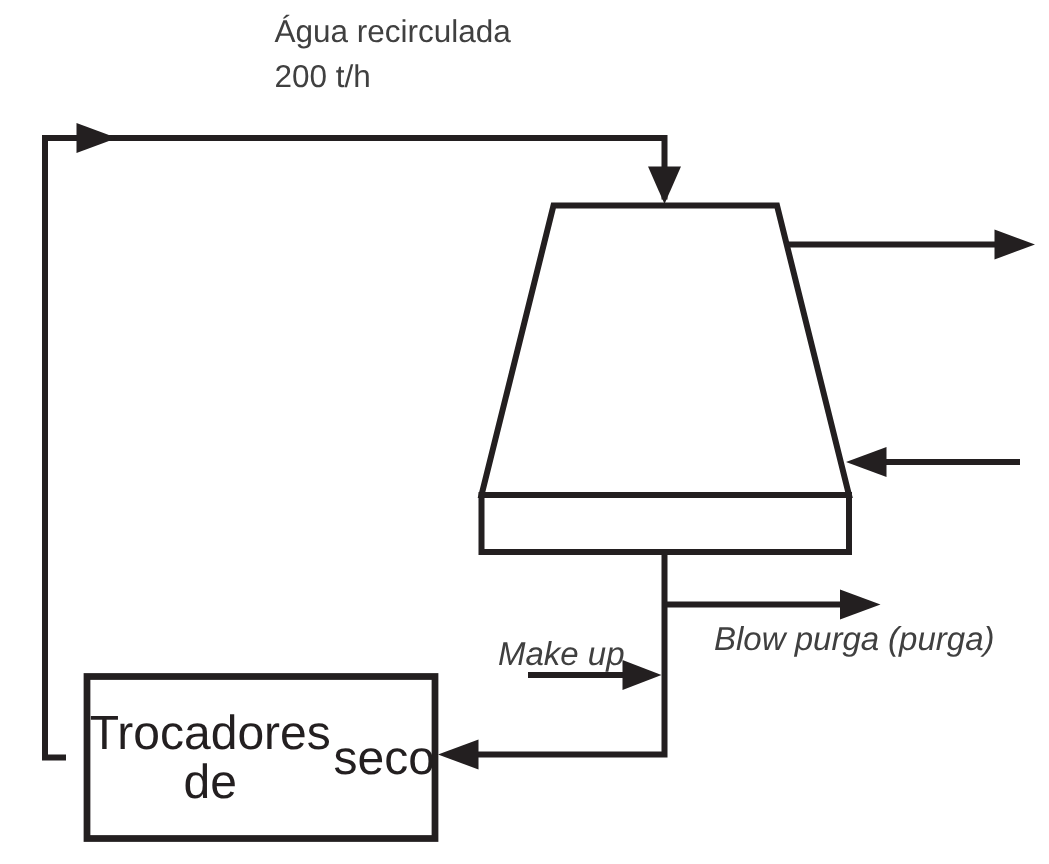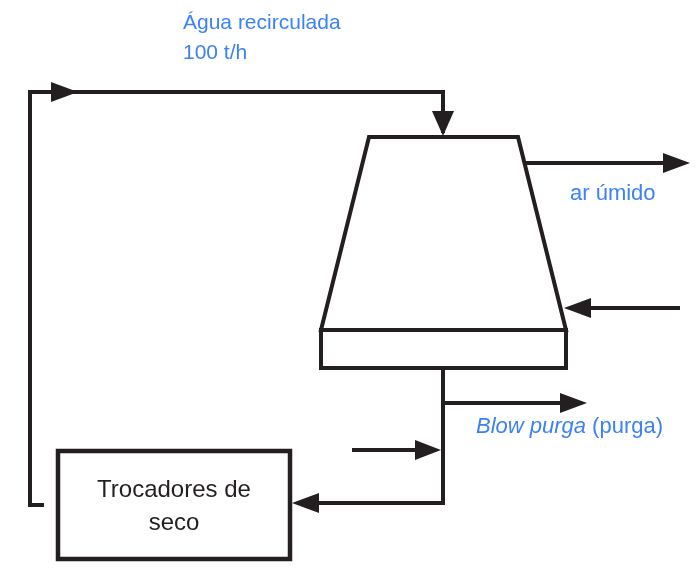--- a/index.html
+++ b/index.html
@@ -1,26 +1,26 @@
 <!DOCTYPE html>
 <html><head>
 <meta charset="utf-8">
 <style>
   html,body{margin:0;padding:0;background:#ffffff;}
   body{width:699px;height:576px;position:relative;overflow:hidden;
        font-family:"Liberation Sans", sans-serif;color:#231f20;}
   .stage{position:absolute;left:0;top:0;width:699px;height:576px;}
   svg{position:absolute;left:0;top:0;}
-  .lbl{position:absolute;white-space:nowrap;font-size:22px;line-height:1.32;color:#3b82f6;}
+  .lbl{position:absolute;white-space:nowrap;font-size:22px;line-height:1.32;color:#404040;}
   .lbl.big{font-size:21px;line-height:30px;}
   .italic{font-style:italic;}
-  .suffix{margin-left:6px;}
+  .suffix{margin-left:6px;font-style:italic;}
   .hx-label{position:absolute;left:58px;top:451px;width:232px;height:108px;
-            display:flex;flex-direction:column;align-items:center;justify-content:center;
-            font-size:24px;line-height:33px;text-align:center;}
+            display:flex;flex-direction:row;align-items:center;justify-content:center;
+            font-size:32px;line-height:33px;text-align:center;}
 </style>
 </head>
 <body>
 
 <div class="stage">
 
   <svg width="699" height="576" viewBox="0 0 699 576">
     <g stroke="#231f20" stroke-width="4" fill="none">
 
       <polyline points="44,505 30,505 30,92 443,92 443,133"></polyline>
@@ -47,29 +47,29 @@
       <polygon points="663,153 690,163 663,173"></polygon>
       <polygon points="591,298 564,308 591,318"></polygon>
       <polygon points="560,393 587,403 560,413"></polygon>
       <polygon points="415,440 441,450 415,460"></polygon>
       <polygon points="319,493 292,503 319,513"></polygon>
     </g>
   </svg>
 
   <div class="lbl big" style="left:183px;top:7px;">
     <div>Água recirculada</div>
-    <div>100 t/h</div>
+    <div>200 t/h</div>
   </div>
 
-  <div class="lbl" style="left:570px;top:178px;">ar úmido</div>
 
 
   <div class="lbl" style="left:476px;top:411px;">
     <span class="italic">Blow purga</span><span class="suffix">(purga)</span>
   </div>
 
+  <div class="lbl italic" style="left:332px;top:421px;">Make up</div>
 
   <div class="hx-label">
     <span>Trocadores de</span>
     <span>seco</span>
   </div>
 
 </div>
 
 </body></html>

